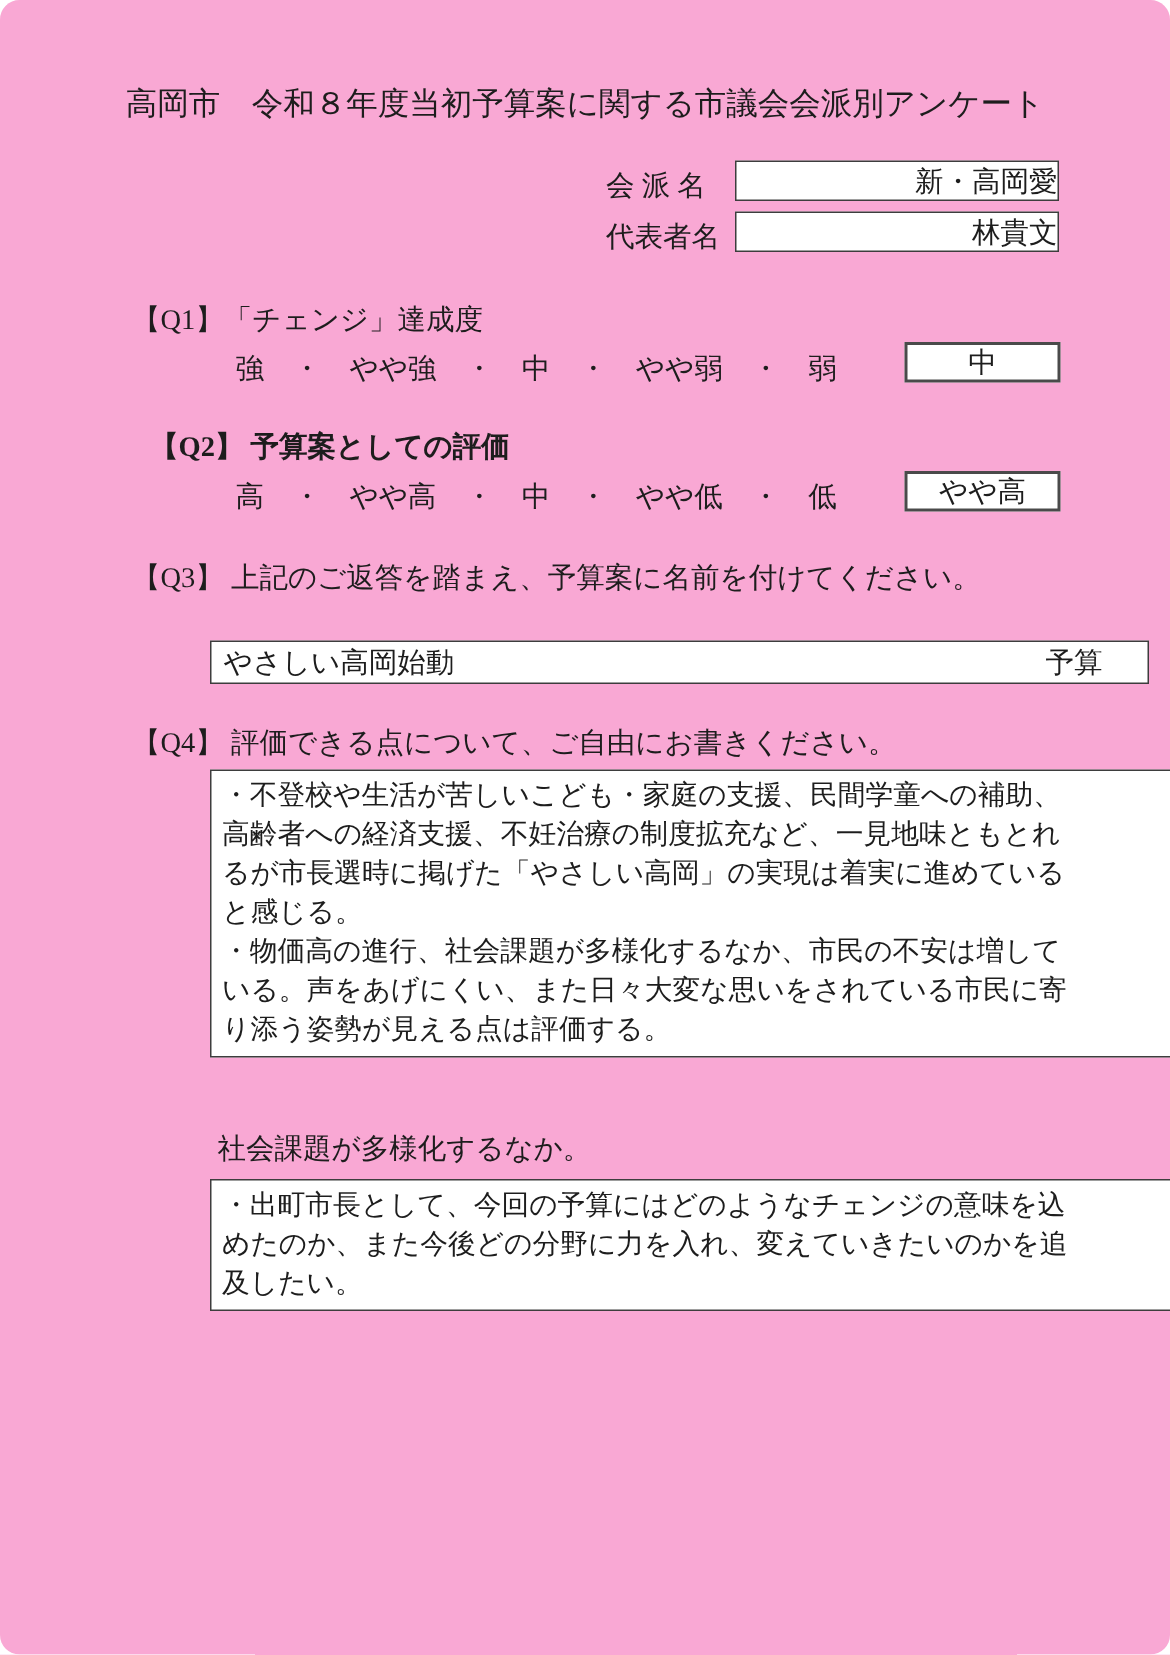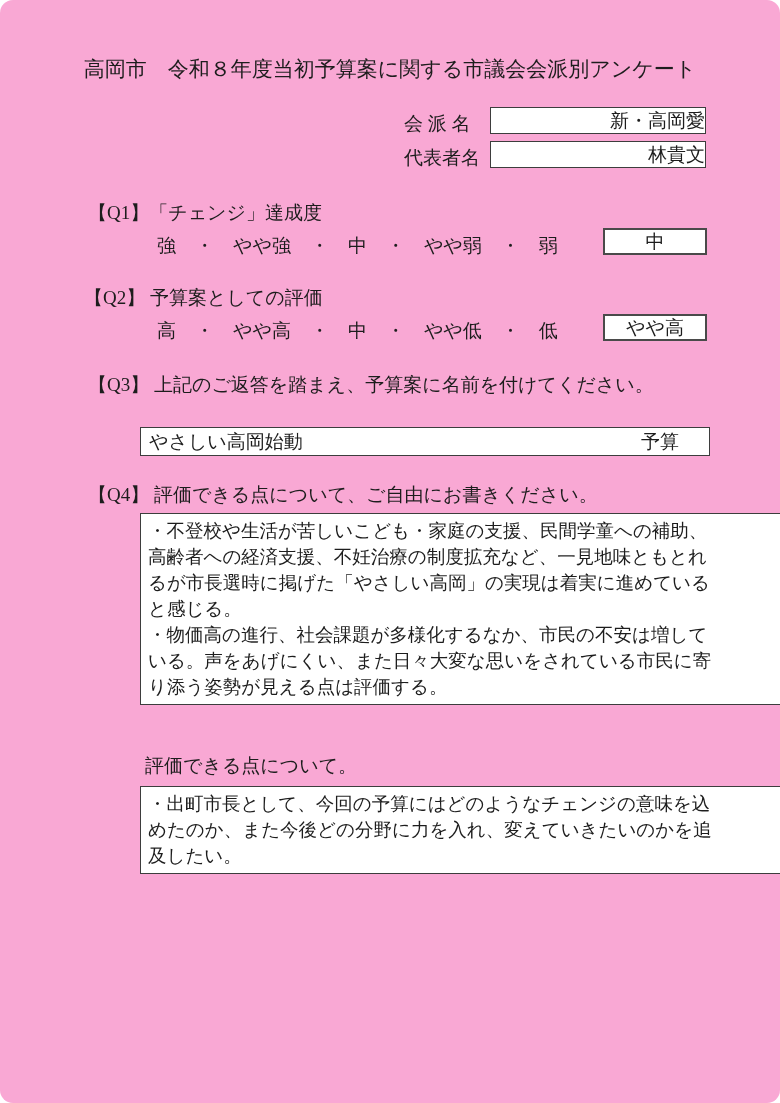--- a/index.html
+++ b/index.html
@@ -29,21 +29,21 @@
   }
   .namebox{width:216px;height:27px;padding-left:8px;justify-content:flex-end;}
   .ansbox{
     border:2px solid #4a4a4a;
     box-sizing:border-box;
     width:104px;height:27px;
     display:flex;align-items:center;justify-content:center;
     background:#fff;
   }
   .q3box{
-    width:570px;height:29px;
+    width:626px;height:29px;
     justify-content:space-between;
     padding:0 30px 0 8px;
   }
   .freebox{
     border:1.5px solid #3d3d3d;
     box-sizing:border-box;
     background:#fff;
     width:648px;
     padding:4px 2px 4px 7px;
   }
@@ -70,21 +70,21 @@
   <div class="abs inputbox namebox" style="left:490px;top:141px;">
     <span>林貴文</span>
   </div>
 
   <div class="abs label" style="left:88px;top:200px;">【Q1】「チェンジ」達成度</div>
   <div class="abs options" style="left:157px;top:233px;">強　・　やや強　・　中　・　やや弱　・　弱</div>
   <div class="abs ansbox" style="left:603px;top:228px;">
     <span>中</span>
   </div>
 
-  <div class="abs label" style="left:84px;top:285px;">【Q2】 予算案としての評価</div>
+  <div class="abs label" style="left:100px;top:285px;font-weight:bold;">【Q2】 予算案としての評価</div>
   <div class="abs options" style="left:157px;top:318px;">高　・　やや高　・　中　・　やや低　・　低</div>
   <div class="abs ansbox" style="left:603px;top:314px;">
     <span>やや高</span>
   </div>
 
   <div class="abs label" style="left:88px;top:372px;">【Q3】 上記のご返答を踏まえ、予算案に名前を付けてください。</div>
   <div class="abs inputbox q3box" style="left:140px;top:427px;">
     <span>やさしい高岡始動</span>
     <span>予算</span>
   </div>
@@ -93,20 +93,20 @@
   <div class="abs freebox" style="left:140px;top:513px;">
     <div class="freetext">・不登校や生活が苦しいこども・家庭の支援、民間学童への補助、
 高齢者への経済支援、不妊治療の制度拡充など、一見地味ともとれ
 るが市長選時に掲げた「やさしい高岡」の実現は着実に進めている
 と感じる。
 ・物価高の進行、社会課題が多様化するなか、市民の不安は増して
 いる。声をあげにくい、また日々大変な思いをされている市民に寄
 り添う姿勢が見える点は評価する。</div>
   </div>
 
-  <div class="abs label" style="left:145px;top:753px;">評価できる点について。</div>
+  <div class="abs label" style="left:145px;top:753px;">社会課題が多様化するなか。</div>
   <div class="abs freebox" style="left:140px;top:786px;">
     <div class="freetext">・出町市長として、今回の予算にはどのようなチェンジの意味を込
 めたのか、また今後どの分野に力を入れ、変えていきたいのかを追
 及したい。</div>
   </div>
 
 </div>
 
 </body></html>

